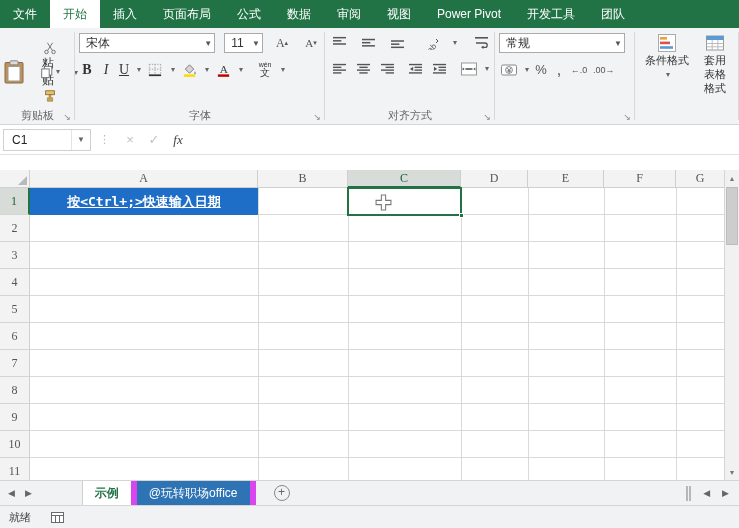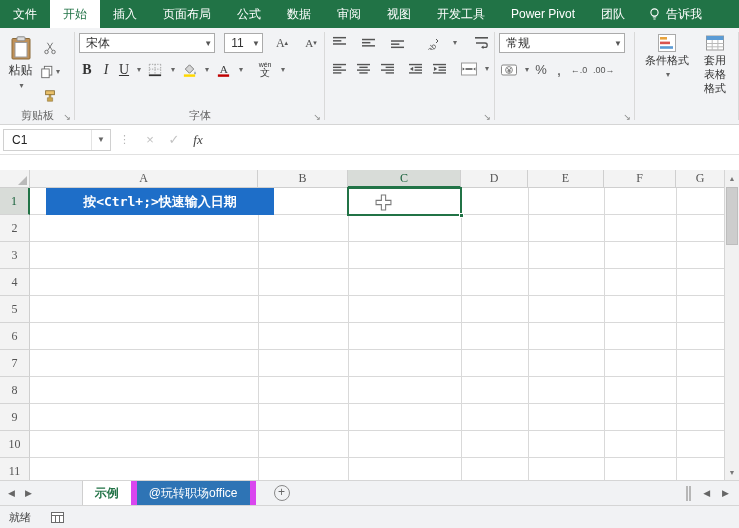--- a/index.html
+++ b/index.html
@@ -17,39 +17,39 @@
   .rgroup { position: relative; height: 100%; padding: 3px 4px 16px 4px; flex-shrink: 0; }
   .rgroup::after { content: ""; position: absolute; right: 0; top: 4px; bottom: 4px; width: 1px; background: #d9d9d9; }
   .rg-label { position: absolute; bottom: 1px; left: 0; right: 0; text-align: center; font-size: 11px; color: #666; }
   .launcher { position: absolute; bottom: 2px; right: 4px; font-size: 9px; color: #888; line-height: 1; }
   .dd { font-size: 8px; color: #666; margin-left: 2px; }
   .mini { min-width: 20px; height: 19px; display: inline-flex; align-items: center; justify-content: center; color: #555; border-radius: 2px; }
   .combo { background: #fff; border: 1px solid #ababab; height: 20px; display: flex; align-items: center; padding: 0 2px 0 6px; color: #333; }
   .combo .arr { margin-left: auto; padding-left: 4px; font-size: 8px; color: #555; }
 
   .g-clip { width: 75px; display: flex; gap: 3px; }
-  .paste-btn { width: 33px; display: flex; flex-direction: column; align-items: center; padding-top: 5px; gap: 2px; color: #333; }
+  .paste-btn { width: 33px; display: flex; flex-direction: row; align-items: center; padding-top: 5px; gap: 18px; color: #333; }
   .clip-minis { display: flex; flex-direction: column; gap: 5px; padding-top: 7px; }
 
   .g-font { width: 250px; }
   .frow { display: flex; align-items: center; gap: 9px; margin-top: 2px; }
   .frow2 { margin-top: 7px; gap: 4px; }
   .biu { font-family: "Liberation Serif", serif; font-size: 14px; color: #333; }
   .pinyin { display: flex; flex-direction: column; align-items: center; line-height: 1; color: #333; }
   .pinyin .py-top { font-size: 7px; }
   .pinyin .py-bot { font-size: 10px; }
 
   .g-align { width: 170px; }
   .g-num { width: 140px; }
   .g-styles { flex: 1; display: flex; padding-top: 4px; overflow: hidden; }
   .bigbtn { display: flex; flex-direction: column; align-items: center; gap: 2px; padding: 2px 6px; color: #333; white-space: nowrap; font-size: 11px; line-height: 1.25; text-align: center; }
 
   
   .fbar { position: absolute; top: 125px; left: 0; right: 0; height: 30px; background: #fff; border-bottom: 1px solid #e1e1e1; display: flex; align-items: center; }
-  .namebox { width: 108px; height: 22px; margin-left: 3px; border: 1px solid #d0d0d0; background: #fff; display: flex; align-items: center; padding-left: 8px; color: #222; justify-content: space-between; }
+  .namebox { width: 88px; height: 22px; margin-left: 3px; border: 1px solid #d0d0d0; background: #fff; display: flex; align-items: center; padding-left: 8px; color: #222; justify-content: space-between; }
   .namebox .arr { margin-left: auto; font-size: 8px; color: #666; padding: 0 5px; border-left: 1px solid #e3e3e3; align-self: stretch; display: flex; align-items: center; }
   .fbar .dots { color: #b5b5b5; font-size: 11px; padding: 0 8px; }
   .fbtn { width: 24px; text-align: center; font-size: 13px; }
   .fx { font-family: "Liberation Serif", serif; font-style: italic; color: #444; font-size: 13px; }
   .dim { color: #c2c2c2; }
   .finput { flex: 1; height: 22px; }
 
   .spacer { position: absolute; top: 155px; left: 0; right: 0; height: 15px; background: #fff; }
 
   
@@ -62,21 +62,21 @@
   .w-a { width: 228px; } .w-b { width: 90px; } .w-c { width: 113px; } .w-d { width: 67px; } .w-e { width: 76px; } .w-f { width: 72px; } .w-g { width: 48px; border-right: none; }
 
   .gridbody { position: absolute; top: 188px; left: 0; width: 724px; height: 292px; background: #fff; }
   .rowheads { position: absolute; left: 0; top: 0; width: 30px; height: 100%; background: #f3f3f3; }
   .rh { height: 27px; border-right: 1px solid #cfcfcf; border-bottom: 1px solid #d4d4d4; display: flex; align-items: center; justify-content: center; font-size: 12px; color: #555; }
   .rh.sel { background: #d8dcd8; border-right: 2px solid #217346; color: #17603a; }
   .cells { position: absolute; left: 30px; top: 0; right: 0; height: 100%;
            background-image: repeating-linear-gradient(to bottom, transparent 0, transparent 26px, #d9d9d9 26px, #d9d9d9 27px); }
   .vline { position: absolute; top: 0; bottom: 0; width: 1px; background: #d9d9d9; }
 
-  .cell-a1 { position: absolute; left: 16px; top: 0; width: 228px; height: 27px; background: #1e6ec8; color: #fff; display: flex; align-items: center; justify-content: center; font-weight: bold; font-size: 13px; font-family: "DejaVu Sans Mono", "Liberation Sans", sans-serif; white-space: nowrap; }
+  .cell-a1 { position: absolute; left: 0; top: 0; width: 228px; height: 27px; background: #1e6ec8; color: #fff; display: flex; align-items: center; justify-content: center; font-weight: bold; font-size: 13px; font-family: "DejaVu Sans Mono", "Liberation Sans", sans-serif; white-space: nowrap; text-decoration: underline; }
   .sel-c1 { position: absolute; left: 317px; top: -1px; width: 115px; height: 29px; border: 2px solid #217346; background: transparent; }
   .sel-c1 .handle { position: absolute; right: -4px; bottom: -4px; width: 5px; height: 5px; background: #217346; border: 1px solid #fff; }
   .cursor-plus { position: absolute; left: 26px; top: 5px; }
 
   
   .vscroll { position: absolute; top: 170px; right: 0; width: 15px; height: 310px; background: #f1f1f1; border-left: 1px solid #d5d5d5; }
   .vscroll .sbtn { height: 16px; display: flex; align-items: center; justify-content: center; font-size: 7px; color: #787878; }
   .vscroll .down { position: absolute; bottom: 0; left: 0; right: 0; }
   .vscroll .thumb { position: absolute; top: 17px; left: 1px; right: 1px; height: 58px; background: #cdcdcd; border: 1px solid #bdbdbd; }
 
@@ -102,32 +102,23 @@
 
   <div class="tabbar">
     <div class="rtab">文件</div>
     <div class="rtab active">开始</div>
     <div class="rtab">插入</div>
     <div class="rtab">页面布局</div>
     <div class="rtab">公式</div>
     <div class="rtab">数据</div>
     <div class="rtab">审阅</div>
     <div class="rtab">视图</div>
+    <div class="rtab">Power Pivot</div>
     <div class="rtab">开发工具</div>
-    <div class="rtab">Power Pivot</div>
     <div class="rtab">团队</div>
-    <div class="tellme">
-      <span>
-        <svg width="13" height="14" viewBox="0 0 13 14">
-            <circle cx="6.5" cy="5.5" r="3.6" fill="none" stroke="#fff" stroke-width="1.1"></circle>
-            <path d="M4.8 10h3.4M5.4 12h2.2" stroke="#fff" stroke-width="1.1" fill="none"></path>
-          </svg>
-      </span>
-      <span>告诉我</span>
-    </div>
   </div>
 
   <div class="ribbon">
 
     <div class="rgroup g-clip">
       <div class="paste-btn">
         <span>
           <svg width="20" height="24" viewBox="0 0 20 24">
               <rect x="1" y="2.5" width="18" height="20.5" rx="1" fill="#c09158" stroke="#8a6a3a"></rect>
               <rect x="6" y="0.8" width="8" height="4" rx="1" fill="#dcdcdc" stroke="#8b8b8b"></rect>
@@ -314,20 +305,21 @@
         </span>
         <span class="mini" style="margin-left:6px;">
           <svg width="16" height="14" viewBox="0 0 16 14">
               <rect x="0.5" y="1" width="15" height="12" fill="#fff" stroke="#999"></rect>
               <rect x="4.5" y="6.2" width="7" height="1.6" fill="#555"></rect>
               <path d="M3.8 7L1.6 5.4v3.2zM12.2 7l2.2-1.6v3.2z" fill="#555"></path>
             </svg>
         </span>
           <span class="dd">▾</span>
       </div>
+      <div class="rg-label">对齐方式</div>
       <span class="launcher">↘</span>
     </div>
 
     <div class="rgroup g-num">
       <div class="frow">
         <div class="combo" style="width:126px;">
           <span>常规</span>
           <span class="arr">▼</span>
         </div>
       </div>

